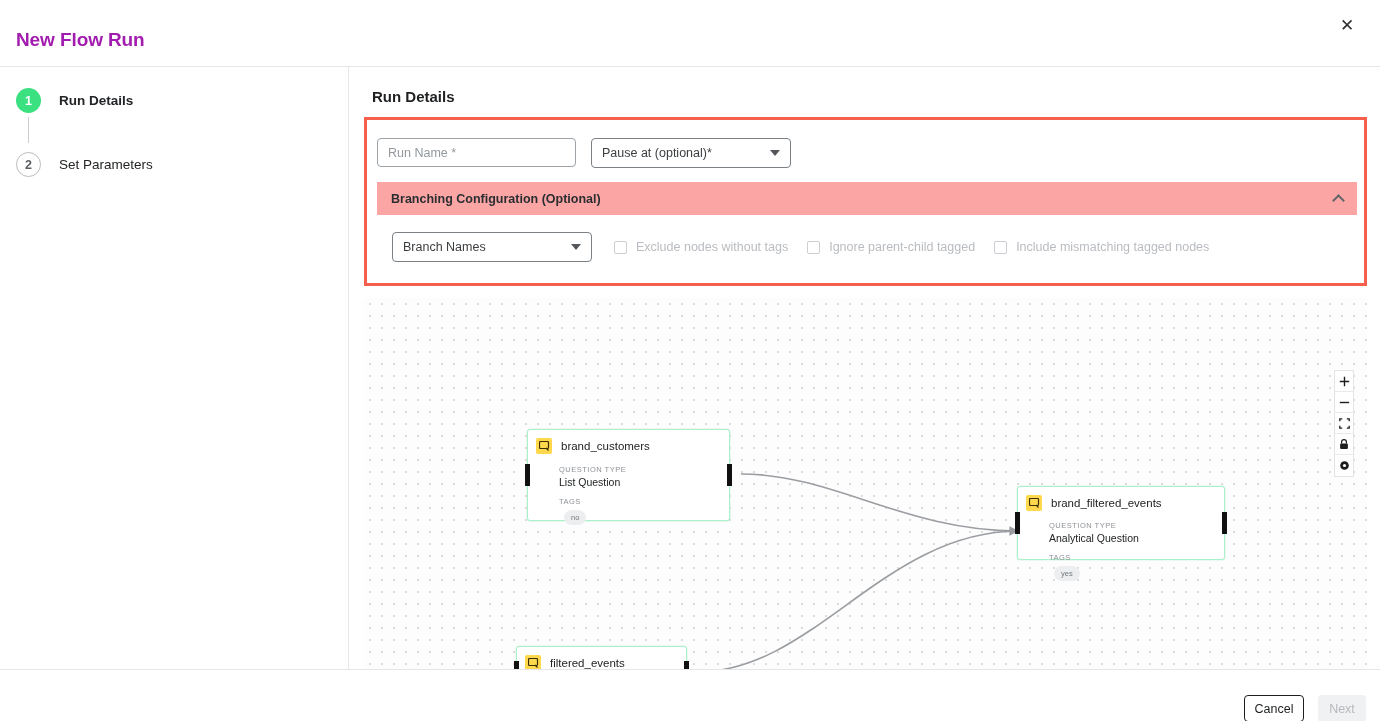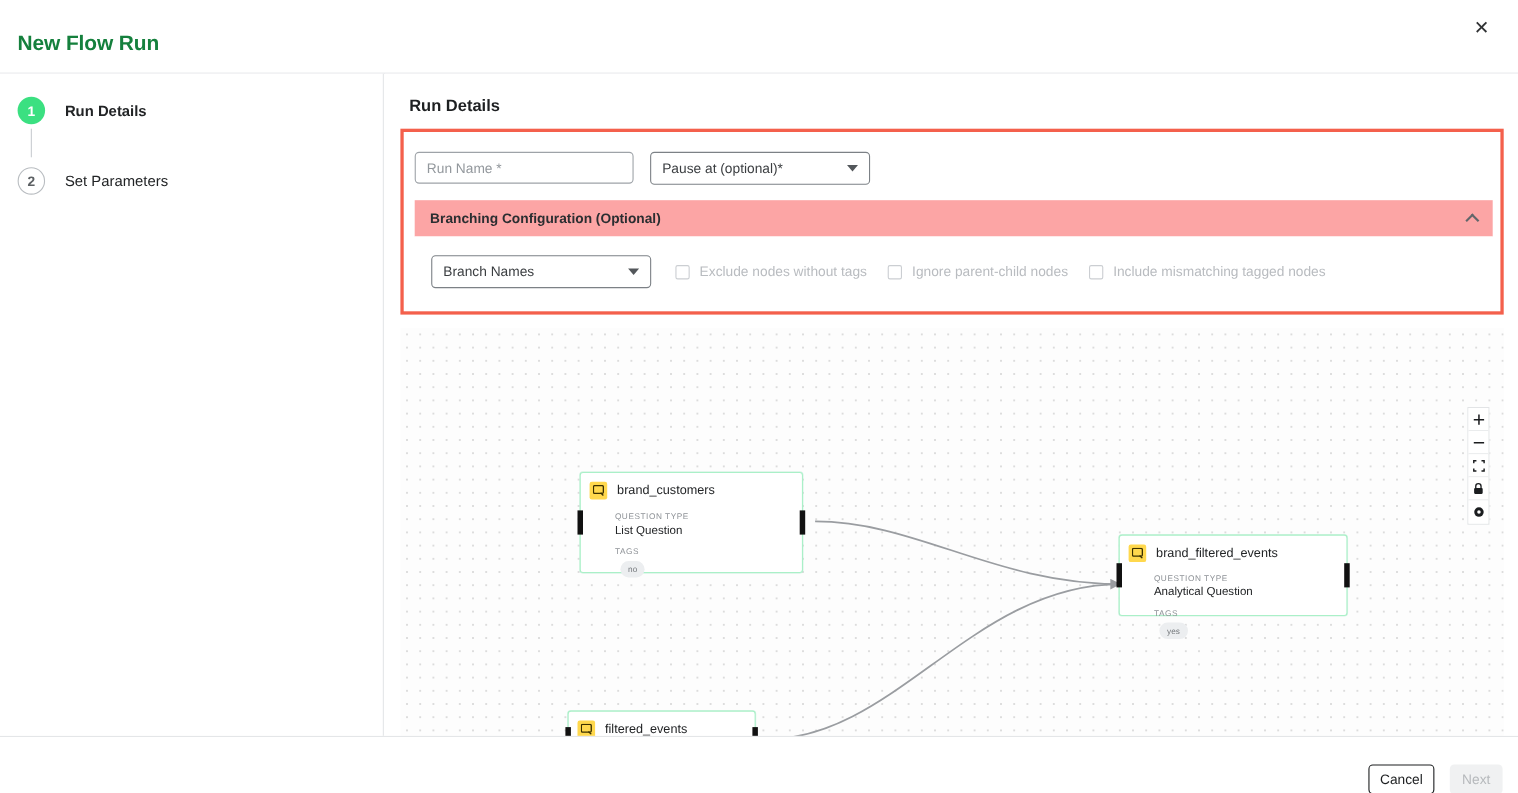--- a/index.html
+++ b/index.html
@@ -12,21 +12,21 @@
   }
   .app { position: relative; width: 1380px; height: 721px; background:#fff; }
 
   
   .titlebar {
     position:absolute; left:0; top:0; width:1380px; height:67px;
     border-bottom:1px solid #e4e6e8; background:#fff;
   }
   .title-text {
     position:absolute; left:16px; top:29px;
-    font-size:19px; font-weight:700; color:#15803d; letter-spacing:-0.1px;
+    font-size:19px; font-weight:700; color:#a21caf; letter-spacing:-0.1px;
   }
   .close-btn {
     position:absolute; right:20px; top:12px; width:26px; height:26px;
     display:flex; align-items:center; justify-content:center;
     cursor:pointer; color:#303234; font-size:17px; line-height:1;
     background:none; border:none;
   }
 
   
   .sidebar {
@@ -208,21 +208,21 @@
           <span class="sel-label">Branch Names</span>
           <span class="caret"></span>
         </div>
         <div class="checks">
           <div class="check-item">
             <span class="check-box"></span>
             <span class="check-label">Exclude nodes without tags</span>
           </div>
           <div class="check-item">
             <span class="check-box"></span>
-            <span class="check-label">Ignore parent-child nodes</span>
+            <span class="check-label">Ignore parent-child tagged</span>
           </div>
           <div class="check-item">
             <span class="check-box"></span>
             <span class="check-label">Include mismatching tagged nodes</span>
           </div>
         </div>
       </div>
     </div>
 
     <div class="canvas">

